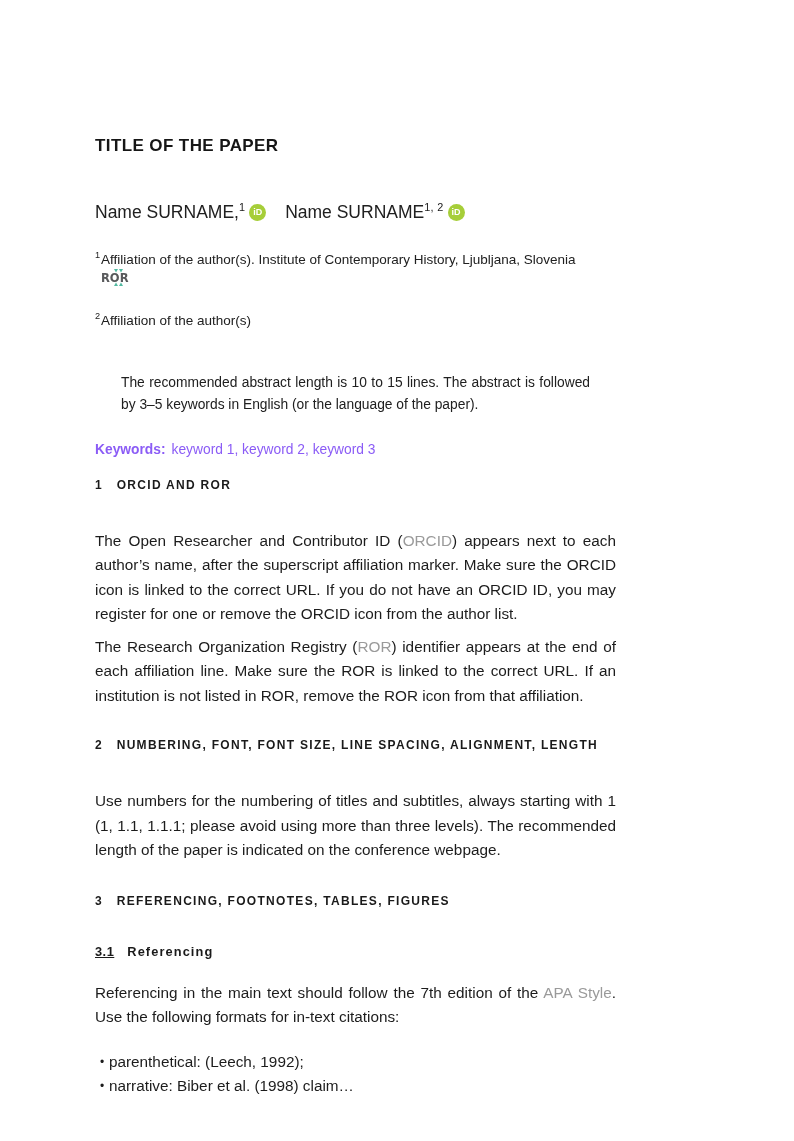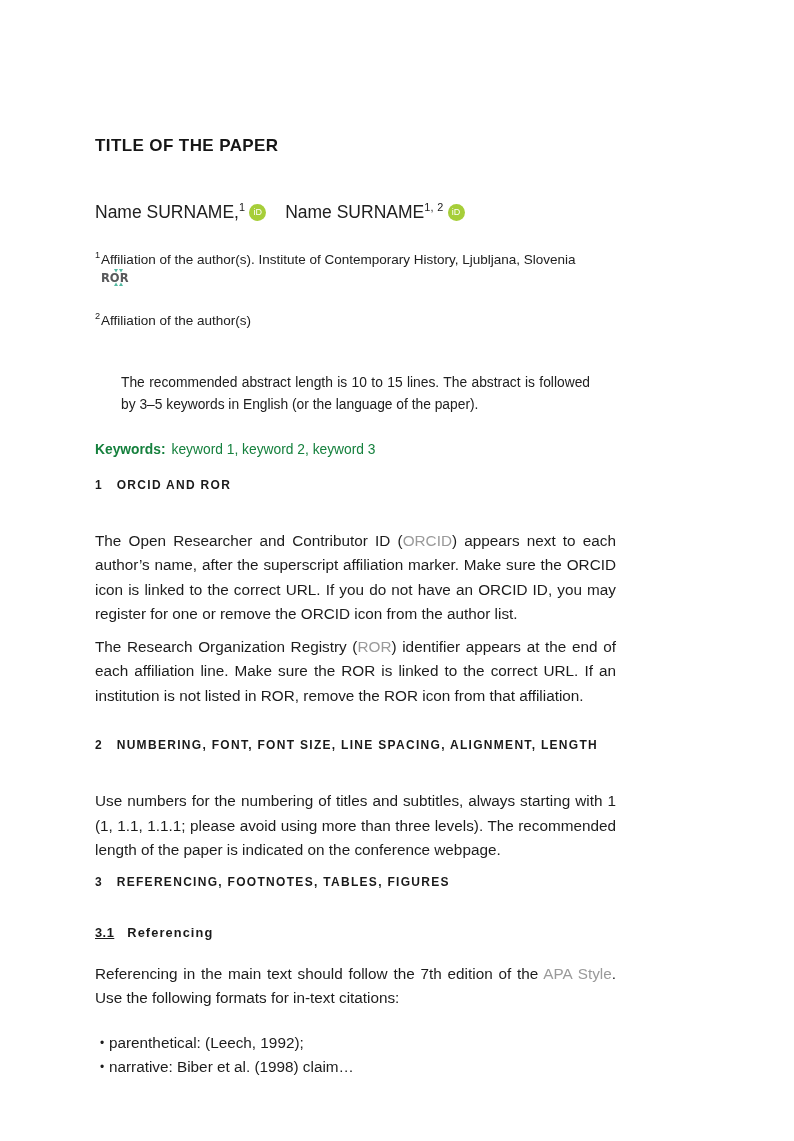--- a/index.html
+++ b/index.html
@@ -28,50 +28,50 @@
     margin-top:45px;
     font-size:17.5px;color:#202020;
   }
   .author{white-space:nowrap;}
   .author-2{margin-left:14px;}
   .authors sup{font-size:62%;vertical-align:super;letter-spacing:.3px;}
   .orcid-badge{
     display:inline-block;width:17px;height:17px;border-radius:50%;
     background:var(--orcid-green);
     color:#ffffff;text-align:center;
-    font-size:9px;font-weight:400;line-height:17px;
+    font-size:9px;font-weight:700;line-height:17px;
     margin-left:4px;vertical-align:3px;
     cursor:pointer;
   }
   .affil{
     font-size:13.5px;color:#202020;line-height:1.35;
   }
   .affil-1{margin-top:26px;}
   .affil-2{margin-top:17px;}
   .affil sup{font-size:68%;vertical-align:super;margin-right:1px;}
   .ror{vertical-align:2px;margin-left:5px;cursor:pointer;}
   .abstract{
     margin-top:43px;
     padding:0 26px;
     font-size:13.8px;line-height:1.54;
     text-align:justify;color:#202020;
   }
   .keywords{
     margin-top:27px;
-    font-size:13.8px;color:#15803d;
+    font-size:13.8px;color:#8b5cf6;
   }
   .keywords .kw-label{font-weight:700;margin-right:6px;}
   .sec{
     font-size:12px;font-weight:700;letter-spacing:1.3px;
     color:#1a1a1a;
   }
   .sec .secnum{display:inline-block;margin-right:15px;letter-spacing:0;}
   .sec-1{margin-top:21px;}
   .sec-2{margin-top:30px;}
-  .sec-3{margin-top:12px;}
+  .sec-3{margin-top:31px;}
   .subsec{
     margin-top:36px;
     font-size:12.8px;font-weight:700;letter-spacing:1.1px;
     color:#1a1a1a;
   }
   .subsec .secnum{display:inline-block;margin-right:13px;letter-spacing:.5px;text-decoration:underline;}
   .body{
     font-size:15.3px;line-height:1.6;
     text-align:justify;color:#1c1c1c;
   }

